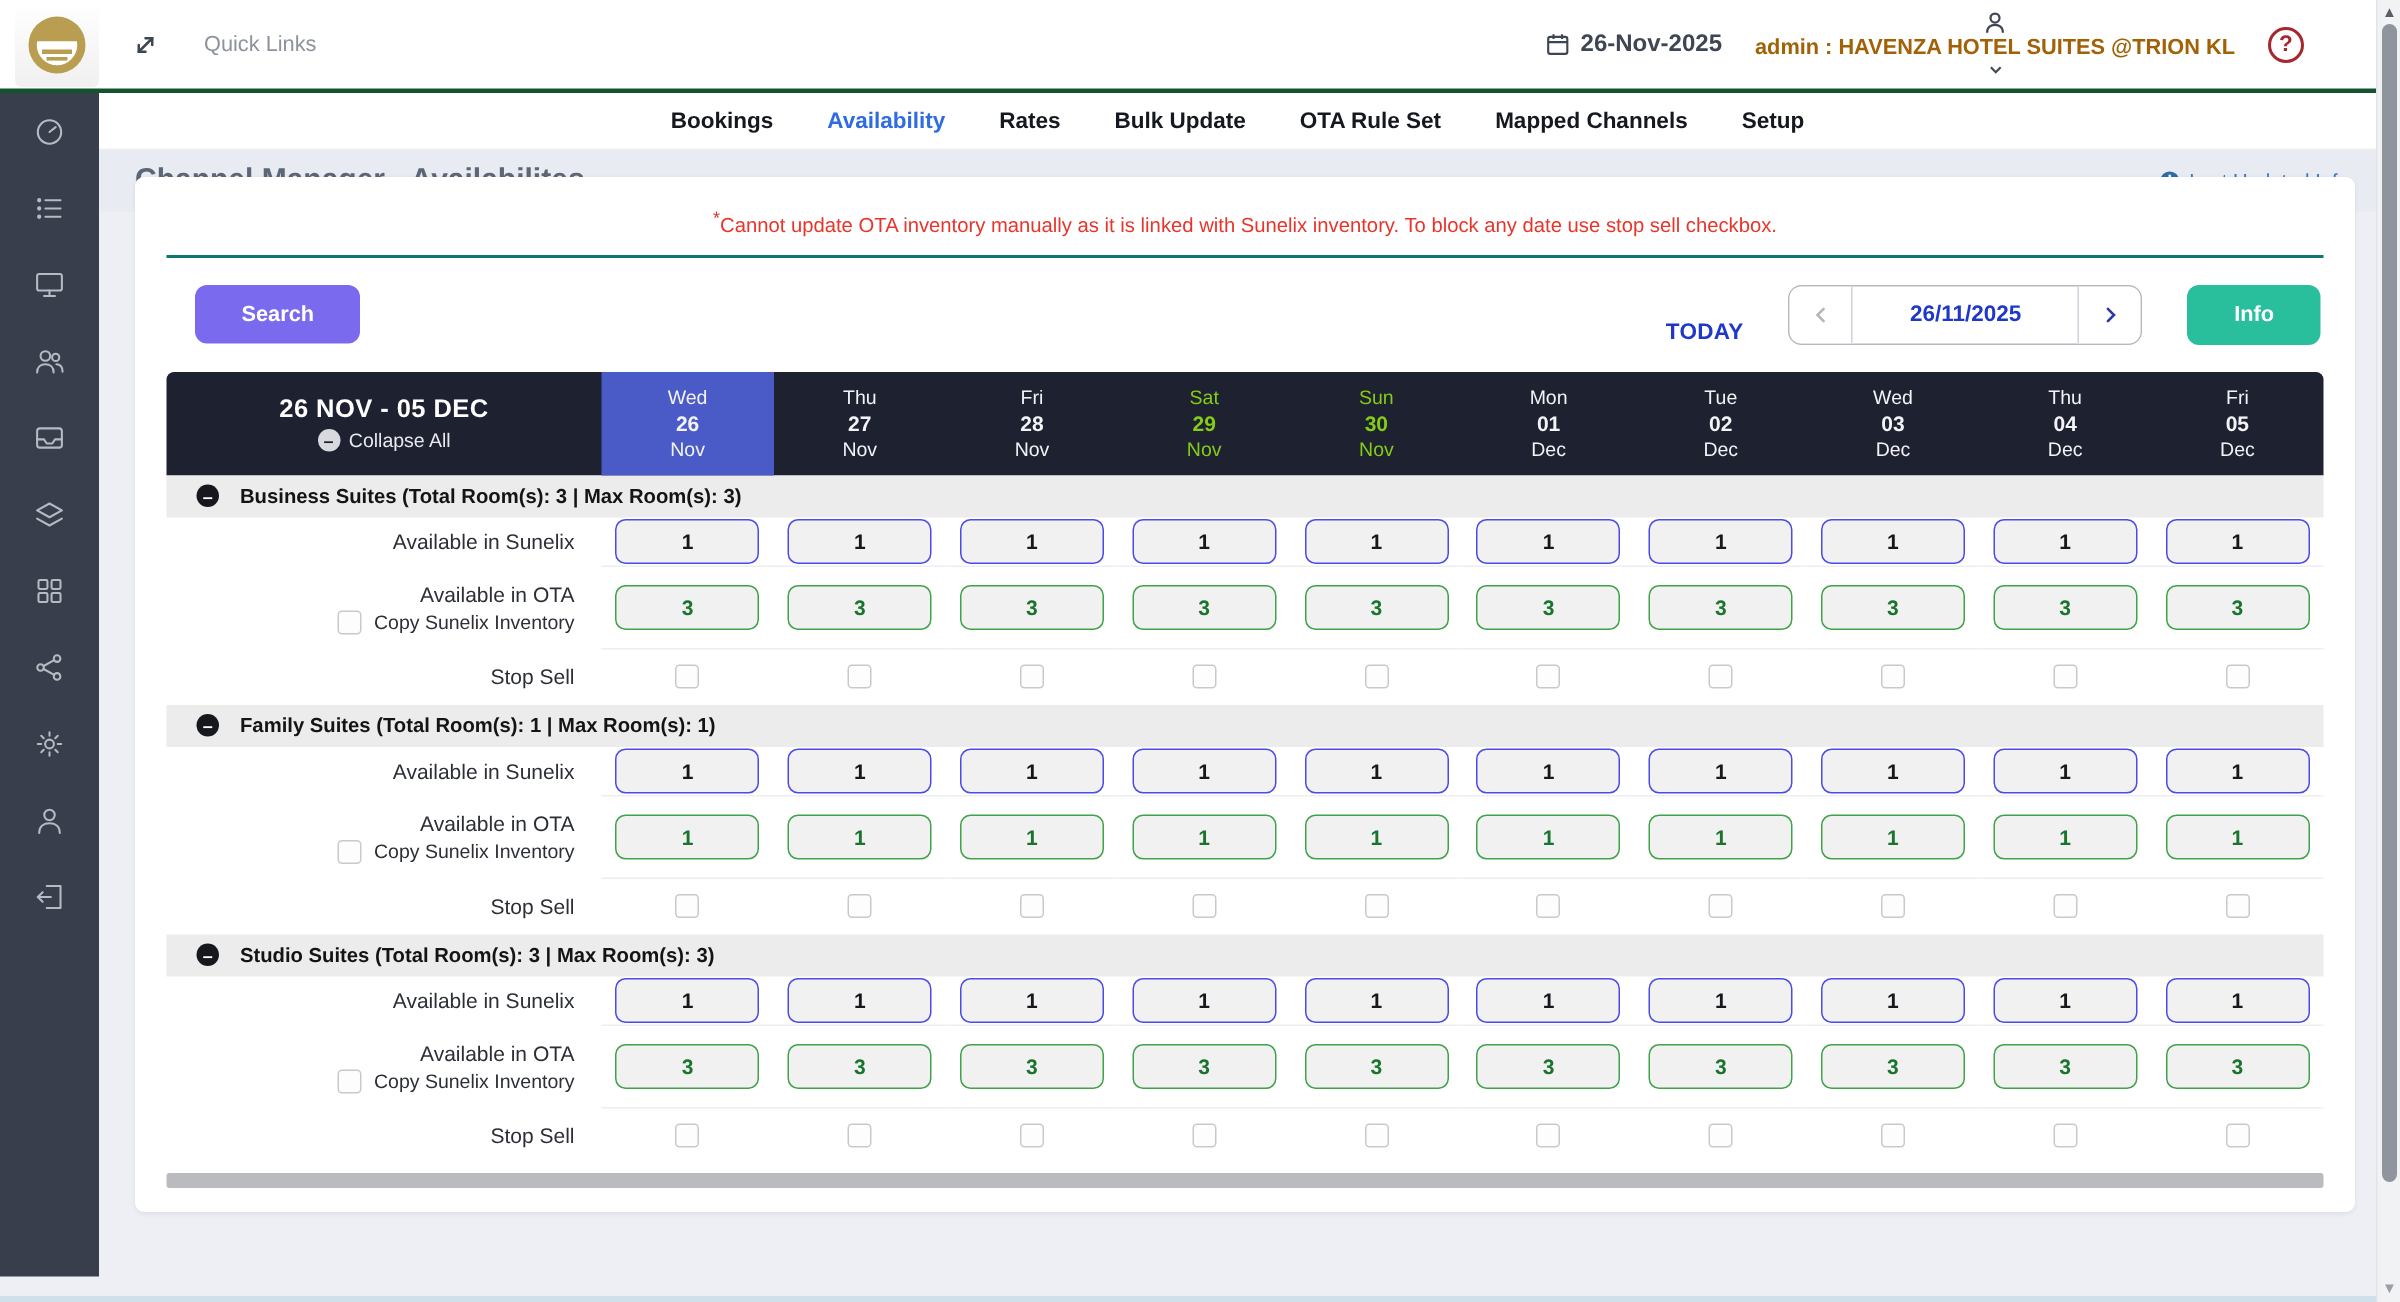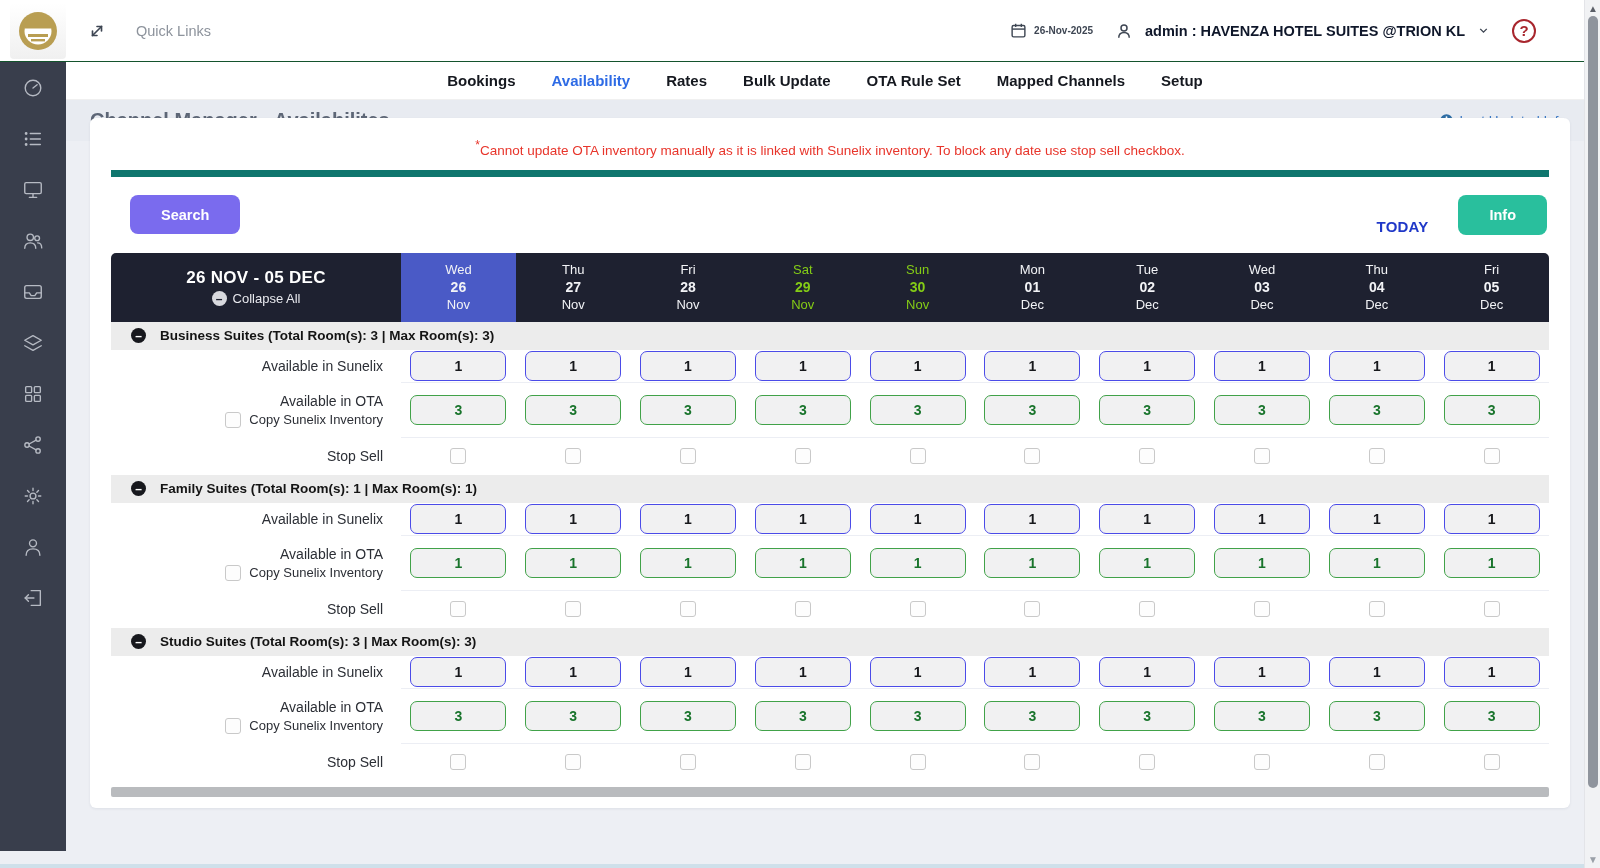--- a/index.html
+++ b/index.html
@@ -1,28 +1,28 @@
 <!DOCTYPE html>
 <html><head>
 <meta charset="utf-8">
 <style>
   * { margin:0; padding:0; box-sizing:border-box; }
   html,body { width:1600px; height:868px; overflow:hidden;
     font-family:"Liberation Sans", sans-serif; background:#edeff4; }
 
   
   .topbar { position:absolute; top:0; left:0; right:0; height:62px; background:#fff;
-    border-bottom:1px solid #14532d; display:flex; align-items:center; z-index:5; }
+    border-bottom:3px solid #14532d; display:flex; align-items:center; z-index:5; }
   .logo-box { width:56px; height:56px; margin-left:10px; display:flex; align-items:center;
     justify-content:center; background:linear-gradient(#fff,#f0f0f0); border-radius:4px; }
   .expand-btn { margin-left:22px; cursor:pointer; display:flex; }
   .quicklinks { margin-left:30px; color:#8d939c; font-size:14.5px; }
   .top-right { margin-left:auto; display:flex; align-items:center; gap:22px; padding-right:64px; }
-  .top-date { display:flex; align-items:center; gap:7px; color:#3e4653; font-size:10px; font-weight:600; }
-  .top-user { display:flex; align-items:center; gap:12px; color:#0f172a; font-size:14.5px; cursor:pointer; }
+  .top-date { display:flex; align-items:center; gap:7px; color:#3e4653; font-size:16px; font-weight:600; }
+  .top-user { display:flex; align-items:center; gap:0; color:#a16207; font-size:14.5px; cursor:pointer;flex-direction:column; }
   .top-user b { font-weight:700; }
   .help-circle { width:24px; height:24px; border:2px solid #a8262d; color:#a8262d; border-radius:50%;
     font-weight:700; font-size:15px; display:flex; align-items:center; justify-content:center; cursor:pointer; }
 
   
   .sidebar { position:absolute; top:62px; left:0; width:66px; bottom:17px; background:#393e4c; z-index:4;
     display:flex; flex-direction:column; align-items:center; padding-top:14px; gap:27px; }
   .side-item { width:34px; height:24px; display:flex; align-items:center; justify-content:center; cursor:pointer; }
   .side-item svg { stroke:#b6bac3; fill:none; stroke-width:1.5; stroke-linecap:round; stroke-linejoin:round; }
 
@@ -31,21 +31,21 @@
   .navrow { height:38px; background:#fff; display:flex; align-items:center; justify-content:center; gap:36px;
     border-bottom:1px solid #f0f0f0; }
   .navtab { font-size:15px; font-weight:700; color:#15181f; cursor:pointer; }
   .navtab.active { color:#2e6be5; }
   .titleband { height:41px; background:#e8ebf1; display:flex; align-items:center; padding:0 18px 0 24px; }
   .page-title { font-size:20px; font-weight:600; color:#5d6676; }
   .last-updated { margin-left:auto; color:#3a77c2; font-size:13.5px; display:flex; align-items:center; gap:5px; cursor:pointer; }
 
   .card { position:absolute; top:56px; left:24px; right:14px; height:690px; background:#fff;
     border-radius:6px; box-shadow:0 1px 3px rgba(40,50,80,.08); padding:14px 21px 0 21px; }
-  .warning { text-align:center; font-size:13.5px; color:#e8352b; padding:6px 0 12px 0; border-bottom:7px solid #0f766e; }
+  .warning { text-align:center; font-size:13.5px; color:#e8352b; padding:6px 0 12px 0; border-bottom:2px solid #0f766e; }
   .warning sup { font-size:12px; }
 
   .filters { display:flex; align-items:center; padding:18px 2px 16px 2px; }
   .roomtype { height:39px; width:184px; border:1px solid #8f949d; border-radius:9px; padding:0 12px;
     font-size:14.5px; color:#15181f; background:#fff; font-family:"Liberation Sans",sans-serif; }
   .btn { border:none; border-radius:8px; color:#fff; font-weight:700; font-size:14.5px; cursor:pointer;
     font-family:"Liberation Sans",sans-serif; }
   .btn-search { background:#7a6bee; height:39px; padding:0 31px; margin-left:17px; }
   .btn-save { background:#29bf9d; height:40px; padding:0 31px; }
   .filters-right { margin-left:auto; display:flex; align-items:flex-end; gap:30px; }
@@ -246,20 +246,33 @@
     </span>
   </div>
 
   <div class="card">
     <div class="warning"><sup>*</sup><span>Cannot update OTA inventory manually as it is linked with Sunelix inventory. To block any date use stop sell checkbox.</span></div>
 
     <div class="filters">
       <button class="btn btn-search">Search</button>
       <div class="filters-right">
         <span class="today">TODAY</span>
+        <div class="datenav">
+          <button class="nbtn prev">
+            <svg width="14" height="14" viewBox="0 0 24 24" fill="none" stroke="#b6b6b6" stroke-width="3" stroke-linecap="round">
+                <polyline points="15,5 8,12 15,19"></polyline>
+              </svg>
+          </button>
+          <span class="dateval">26/11/2025</span>
+          <button class="nbtn next">
+            <svg width="14" height="14" viewBox="0 0 24 24" fill="none" stroke="#2b3aa8" stroke-width="3" stroke-linecap="round">
+                <polyline points="9,5 16,12 9,19"></polyline>
+              </svg>
+          </button>
+        </div>
         <button class="btn btn-save">Info</button>
       </div>
     </div>
 
     <div class="grid">
       <div class="grid-header" id="grid-header">
         <div class="range-cell">
           <span class="rng">26 NOV - 05 DEC</span>
           <span class="collapse-all">
             <span class="minus-ico">–</span>

